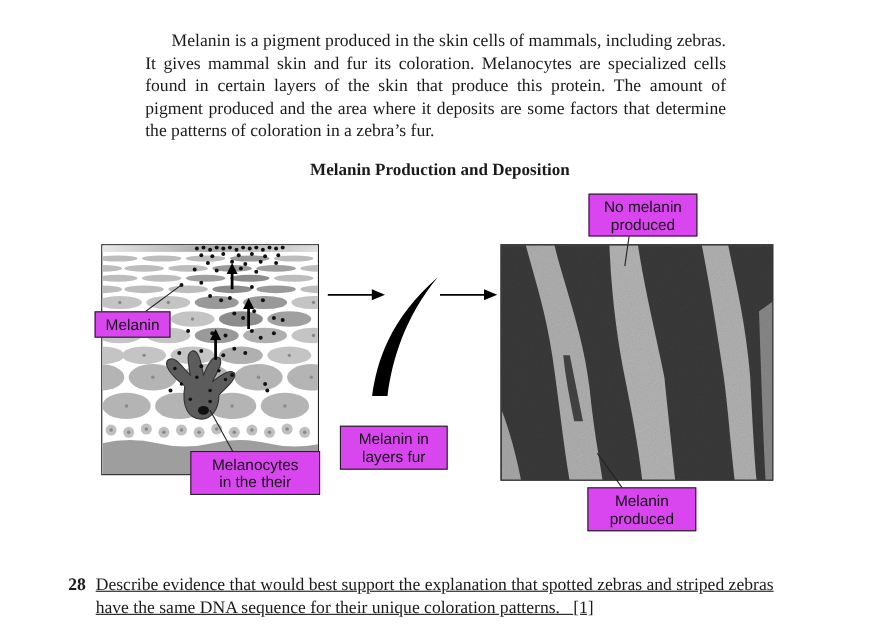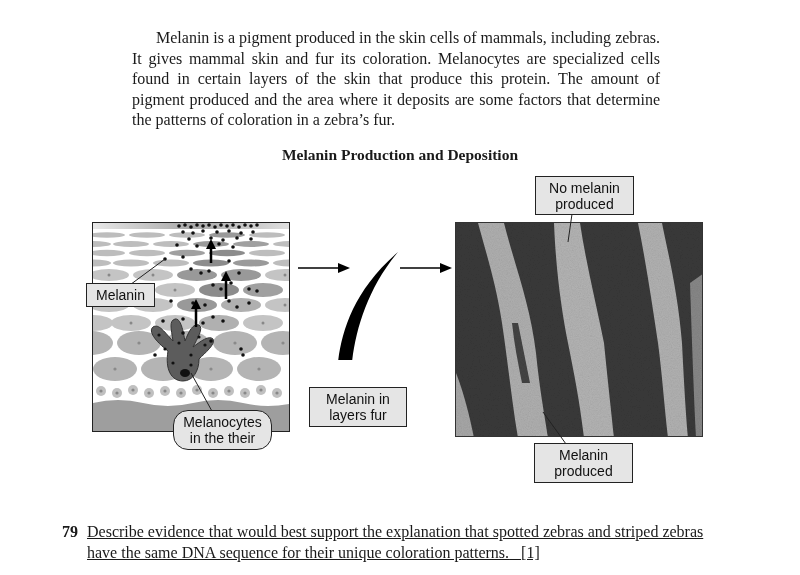--- a/index.html
+++ b/index.html
@@ -1,19 +1,19 @@
 <!DOCTYPE html>
 <html><head>
 <meta charset="utf-8">
 <style>
   html, body { margin:0; padding:0; background:#ffffff; }
   body { width:800px; height:575px; position:relative; overflow:hidden; font-family:"DejaVu Serif", serif; color:#1a1a1a; }
   .intro { position:absolute; left:132px; top:28px; width:528px; font-family:Liberation Serif, serif; font-size:16px; line-height:20.6px; text-align:justify; text-indent:24px; margin:0; }
   .fig-title { position:absolute; left:0; width:800px; top:146px; text-align:center; font-family:Liberation Serif, serif; font-weight:bold; font-size:15.5px; margin:0; }
-  .label-box { position:absolute; background:#e5e5e5; border:1px solid #222; font-family:"Liberation Sans", sans-serif; font-size:14px; line-height:16px; text-align:center; color:#111; box-sizing:border-box; display:flex; flex-direction:column; justify-content:center; }
+  .label-box { position:absolute; background:#d946ef; border:1px solid #222; font-family:"Liberation Sans", sans-serif; font-size:14px; line-height:16px; text-align:center; color:#111; box-sizing:border-box; display:flex; flex-direction:column; justify-content:center; }
   .skin { position:absolute; left:92px; top:222px; width:198px; height:210px; border:1.5px solid #222; box-sizing:border-box; overflow:hidden; background:#fff; }
   .photo { position:absolute; left:455px; top:222px; width:248px; height:215px; border:1px solid #333; box-sizing:border-box; overflow:hidden; background:#3c3c3c; }
   .question { position:absolute; left:62px; top:521px; width:680px; font-family:"Liberation Serif", serif; font-size:16px; line-height:21px; margin:0; }
   .q-num { position:absolute; left:0; top:0; font-weight:bold; }
   .q-text { position:absolute; left:25px; top:0; width:650px;text-decoration:underline; }
   svg { display:block; }
 </style>
 </head>
 <body>
 
@@ -227,21 +227,21 @@
 
     <line x1="26" y1="70" x2="72" y2="36" stroke="#222" stroke-width="1"></line>
     <line x1="98" y1="150" x2="120" y2="190" stroke="#222" stroke-width="1"></line>
   </svg>
 </div>
 
 <div class="label-box" style="left:86px; top:283px; width:69px; height:24px;">
   <span>Melanin</span>
 </div>
 
-<div class="label-box" style="left:173px; top:410px; width:99px; height:40px;border-radius:15px;">
+<div class="label-box" style="left:173px; top:410px; width:118px; height:40px;">
   <span>Melanocytes</span>
   <span>in the their</span>
 </div>
 
 <svg style="position:absolute; left:290px; top:240px;" width="165" height="120" viewBox="0 0 165 120">
   <g>
     <line x1="8" y1="28" x2="55" y2="28" stroke="#000" stroke-width="1.6"></line>
     <polygon points="48,23 60,28 48,33" fill="#000"></polygon>
   </g>
   <path d="M48 122 C52 90 64 50 108 12 C78 48 66 88 62 122 Z" fill="#000"></path>
@@ -291,17 +291,17 @@
   <span>No melanin</span>
   <span>produced</span>
 </div>
 
 <div class="label-box" style="left:534px; top:443px; width:99px; height:40px;">
   <span>Melanin</span>
   <span>produced</span>
 </div>
 
 <div class="question">
-  <span class="q-num">79</span>
+  <span class="q-num">28</span>
   <div class="q-text">
     <span>Describe evidence that would best support the explanation that spotted zebras and striped zebras have the same DNA sequence for their unique coloration patterns.</span>&nbsp;&nbsp;&nbsp;<span>[1]</span>
   </div>
 </div>
 
 </body></html>

